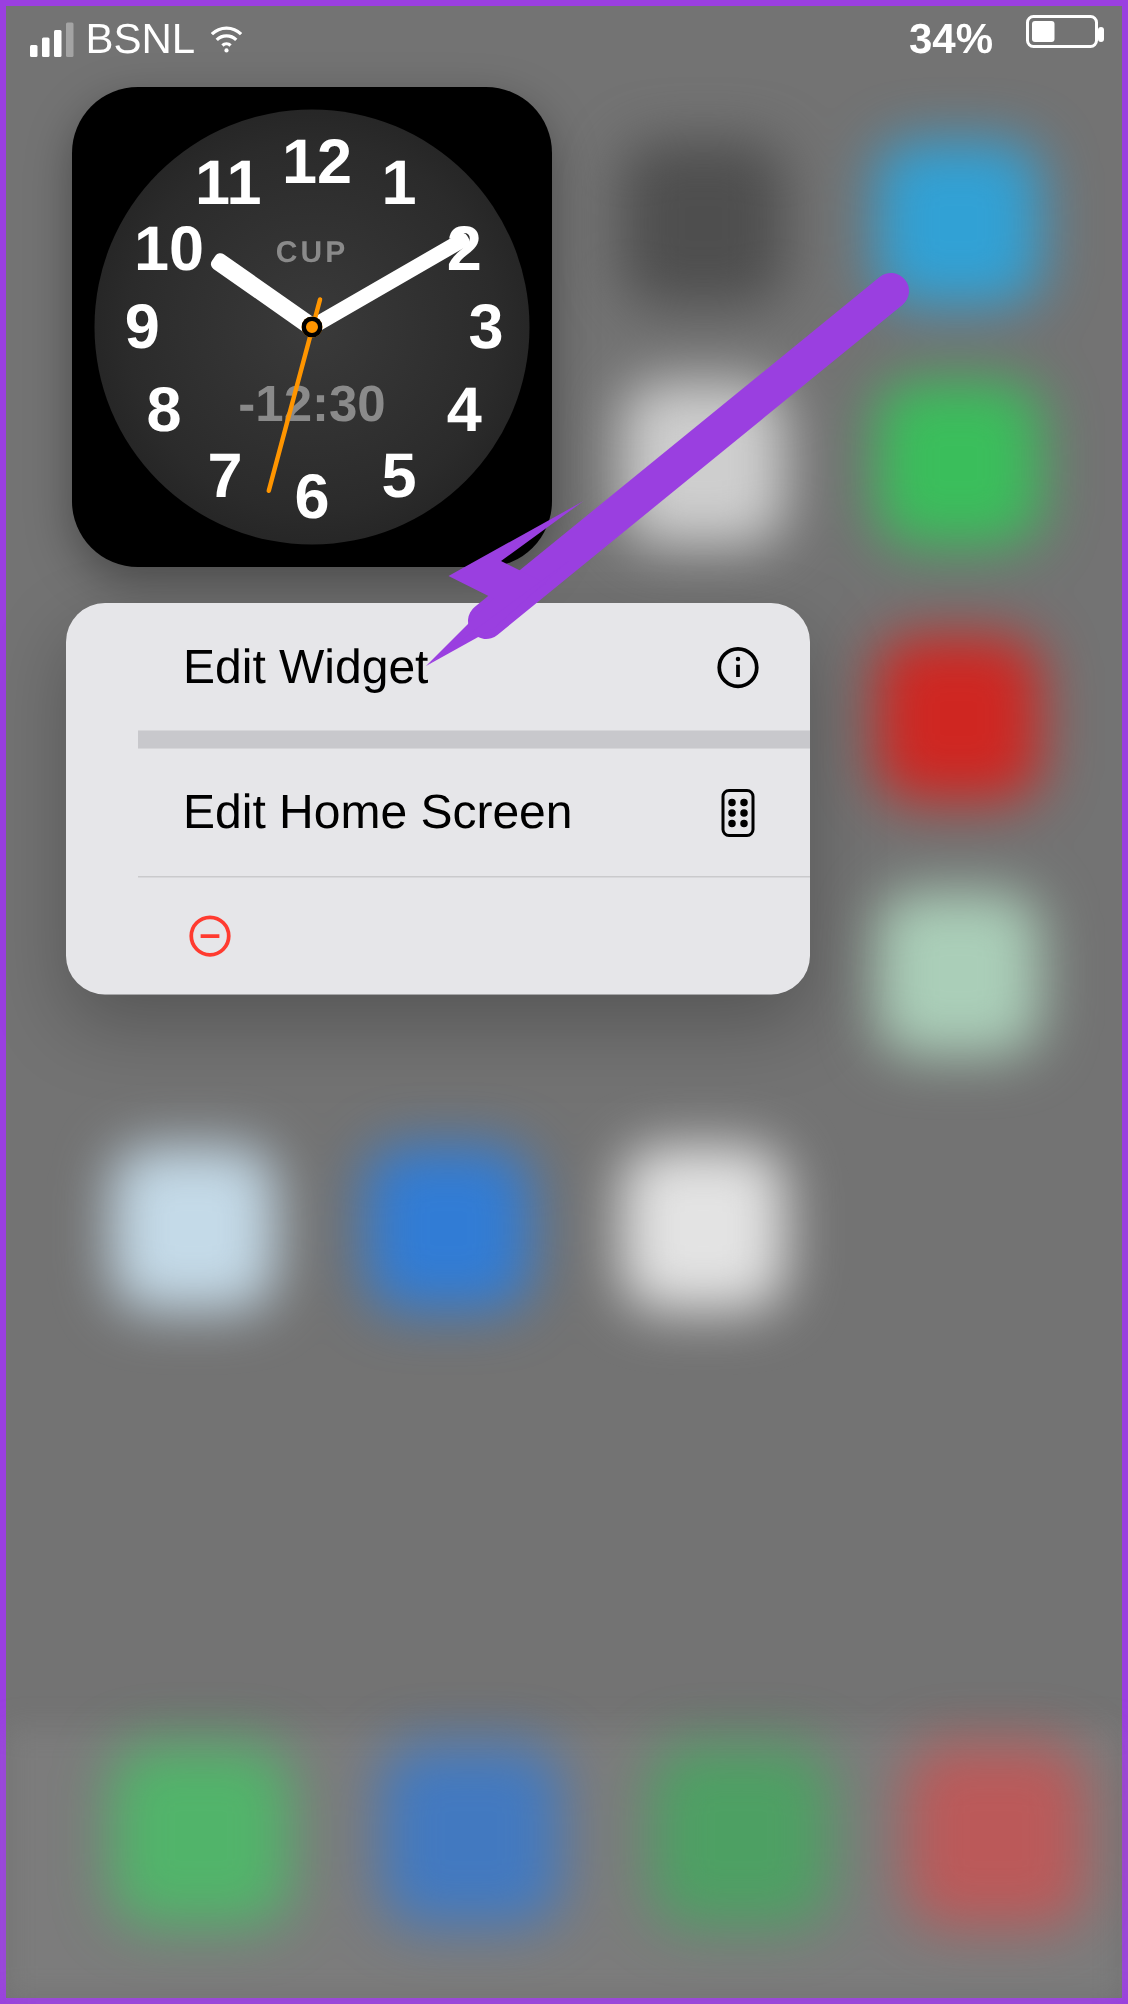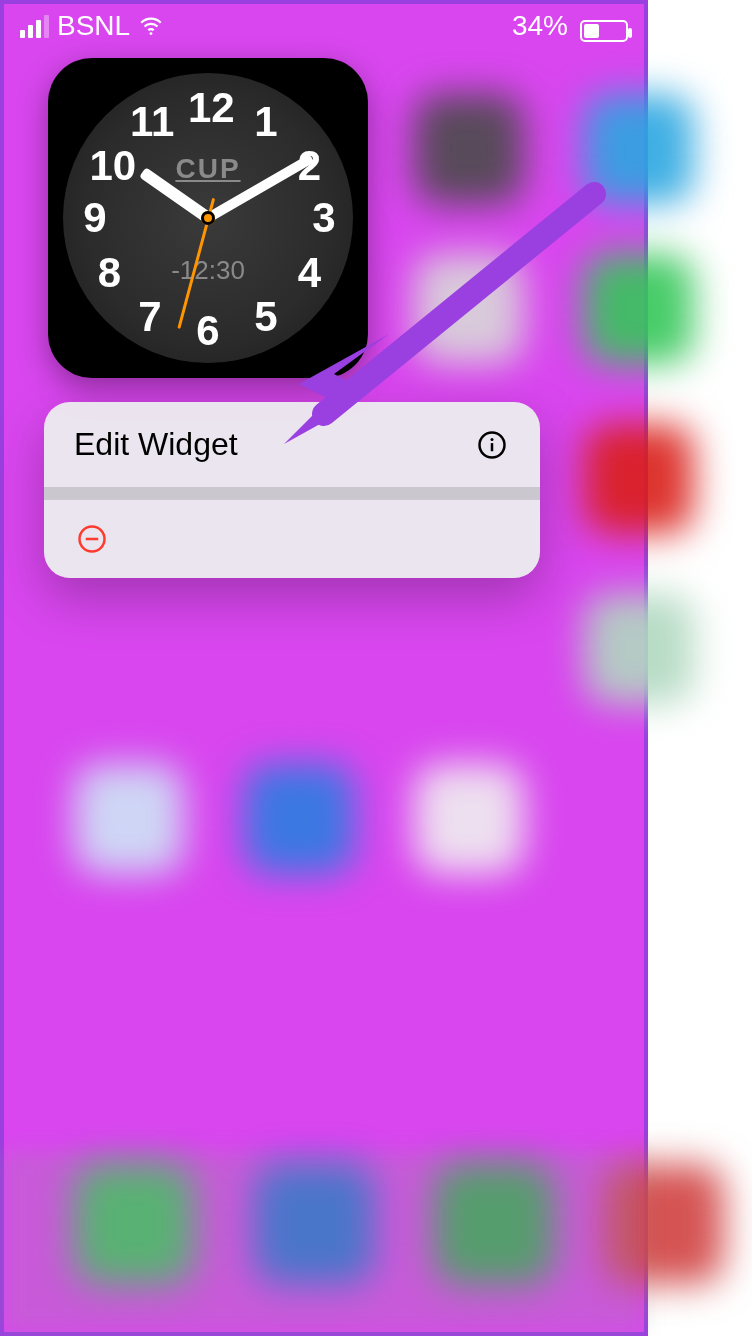--- a/index.html
+++ b/index.html
@@ -1,36 +1,36 @@
 <!DOCTYPE html>
 <html><head>
 <meta charset="utf-8">
 <style>
   * { margin: 0; padding: 0; box-sizing: border-box; }
   html, body { width: 752px; height: 1336px; overflow: hidden; font-family: -apple-system, "Helvetica Neue", Arial, sans-serif; }
   .screen {
     position: relative;
-    width: 648px;
+    width: 752px;
     height: 1336px;
-    background: #d946ef;
+    background: #737373;
     border: 4px solid #9a3fe0;
   }
   
   .bg-icons { position:absolute; inset:0; filter: blur(18px); }
   .bg-icon { position:absolute; width:110px; height:110px; border-radius:26px; opacity:.9; }
   
   .status-bar {
     position: absolute; top: 0; left: 0; right: 0;
     height: 44px; display: flex; align-items: center;
     padding: 0 16px; color: #fff; font-size: 28px; font-weight: 500;
     z-index: 50;
   }
   .status-left { display: flex; align-items: center; gap: 8px; }
   .status-center { position:absolute; left:0; right:0; text-align:center; font-weight:600; }
-  .status-right { margin-left:auto; display:flex; align-items:flex-end; gap:12px; }
+  .status-right { margin-left:auto; display:flex; align-items:flex-start; gap:22px;font-weight:bold; }
   .battery-shell {
     width: 48px; height: 22px; border: 2px solid #fff; border-radius: 5px;
     position: relative; display:inline-block;
   }
   .battery-shell::after {
     content:""; position:absolute; right:-6px; top:6px; width:4px; height:10px;
     background:#fff; border-radius:2px;
   }
   .battery-fill { position:absolute; left:2px; top:2px; bottom:2px; width:34%; background:#fff; border-radius:2px; }
   .signal { display:flex; align-items:flex-end; gap:3px; }
@@ -50,34 +50,35 @@
   .clock-face {
     position:relative; width:290px; height:290px; border-radius:50%;
     background: radial-gradient(circle at 50% 50%, #3a3a3a 0%, #2b2b2b 60%, #1a1a1a 100%);
   }
   .clock-num {
     position:absolute; width:40px; text-align:center;
     color:#fff; font-size:42px; font-weight:600;
     transform: translate(-50%,-50%);
     font-family: -apple-system, Arial, sans-serif;
   }
-  .city-label { position:absolute; left:50%; top:33%; transform:translate(-50%,-50%); color:#8a8a8a; font-size:28px; font-weight:600; letter-spacing:2px;text-decoration:underline; }
-  .offset-label { position:absolute; left:50%; top:68%; transform:translate(-50%,-50%); color:#8a8a8a; font-size:26px; font-weight:400; }
+  .city-label { position:absolute; left:50%; top:33%; transform:translate(-50%,-50%); color:#8a8a8a; font-size:20px; font-weight:600; letter-spacing:2px; }
+  .offset-label { position:absolute; left:50%; top:68%; transform:translate(-50%,-50%); color:#8a8a8a; font-size:34px; font-weight:700; }
   .hand { position:absolute; left:50%; top:50%; transform-origin: 50% 100%; border-radius:4px; }
   .hand-hour { width:12px; height:80px; background:#fff; margin-left:-6px; margin-top:-80px; }
   .hand-min  { width:10px; height:120px; background:#fff; margin-left:-5px; margin-top:-120px; }
   .hand-sec  { width:3px; height:135px; background:#ff9500; margin-left:-1.5px; margin-top:-115px; transform-origin: 50% 85%; }
   .center-pin { position:absolute; left:50%; top:50%; width:14px; height:14px; border-radius:50%; background:#ff9500; transform:translate(-50%,-50%); box-shadow:0 0 0 3px #000 inset; }
 
   
   .context-menu {
     position:absolute; left:40px; top:398px; width:496px;
     background: rgba(235,235,238,.96);
     border-radius:26px; overflow:hidden; z-index:40;
     box-shadow: 0 20px 50px rgba(0,0,0,.25);
+    padding-left: 48px;
   }
   .menu-item {
     display:flex; align-items:center; justify-content:space-between;
     padding: 24px 30px; font-size:32px; color:#000;
   }
   .menu-item.danger { color:#ff3b30; }
   .menu-sep-thick { height:12px; background: rgba(180,180,185,.6); }
   .menu-sep-thin { height:1px; background: rgba(0,0,0,.12); }
   .menu-icon-box { width:36px; display:flex; justify-content:center; }
 
@@ -164,20 +165,34 @@
       <span>Edit Widget</span>
       <span class="menu-icon-box">
         <svg width="30" height="30" viewBox="0 0 24 24" fill="none" stroke="#000" stroke-width="2">
           <circle cx="12" cy="12" r="10"></circle>
             <line x1="12" y1="10.5" x2="12" y2="17"></line>
             <circle cx="12" cy="7.5" r="1.2" fill="#000" stroke="none"></circle>
         </svg>
       </span>
     </div>
     <div class="menu-sep-thick"></div>
+    <div class="menu-item">
+      <span>Edit Home Screen</span>
+      <span class="menu-icon-box">
+        <svg width="24" height="34" viewBox="0 0 24 34" fill="none" stroke="#000" stroke-width="2">
+          <rect x="2" y="2" width="20" height="30" rx="4"></rect>
+          <circle cx="8" cy="10" r="1.5" fill="#000"></circle>
+            <circle cx="16" cy="10" r="1.5" fill="#000"></circle>
+          <circle cx="8" cy="17" r="1.5" fill="#000"></circle>
+            <circle cx="16" cy="17" r="1.5" fill="#000"></circle>
+          <circle cx="8" cy="24" r="1.5" fill="#000"></circle>
+            <circle cx="16" cy="24" r="1.5" fill="#000"></circle>
+        </svg>
+      </span>
+    </div>
     <div class="menu-sep-thin"></div>
     <div class="menu-item danger">
       <span class="menu-icon-box">
         <svg width="30" height="30" viewBox="0 0 24 24" fill="none" stroke="#ff3b30" stroke-width="2">
           <circle cx="12" cy="12" r="10"></circle>
             <line x1="7" y1="12" x2="17" y2="12"></line>
         </svg>
       </span>
     </div>
   </div>

